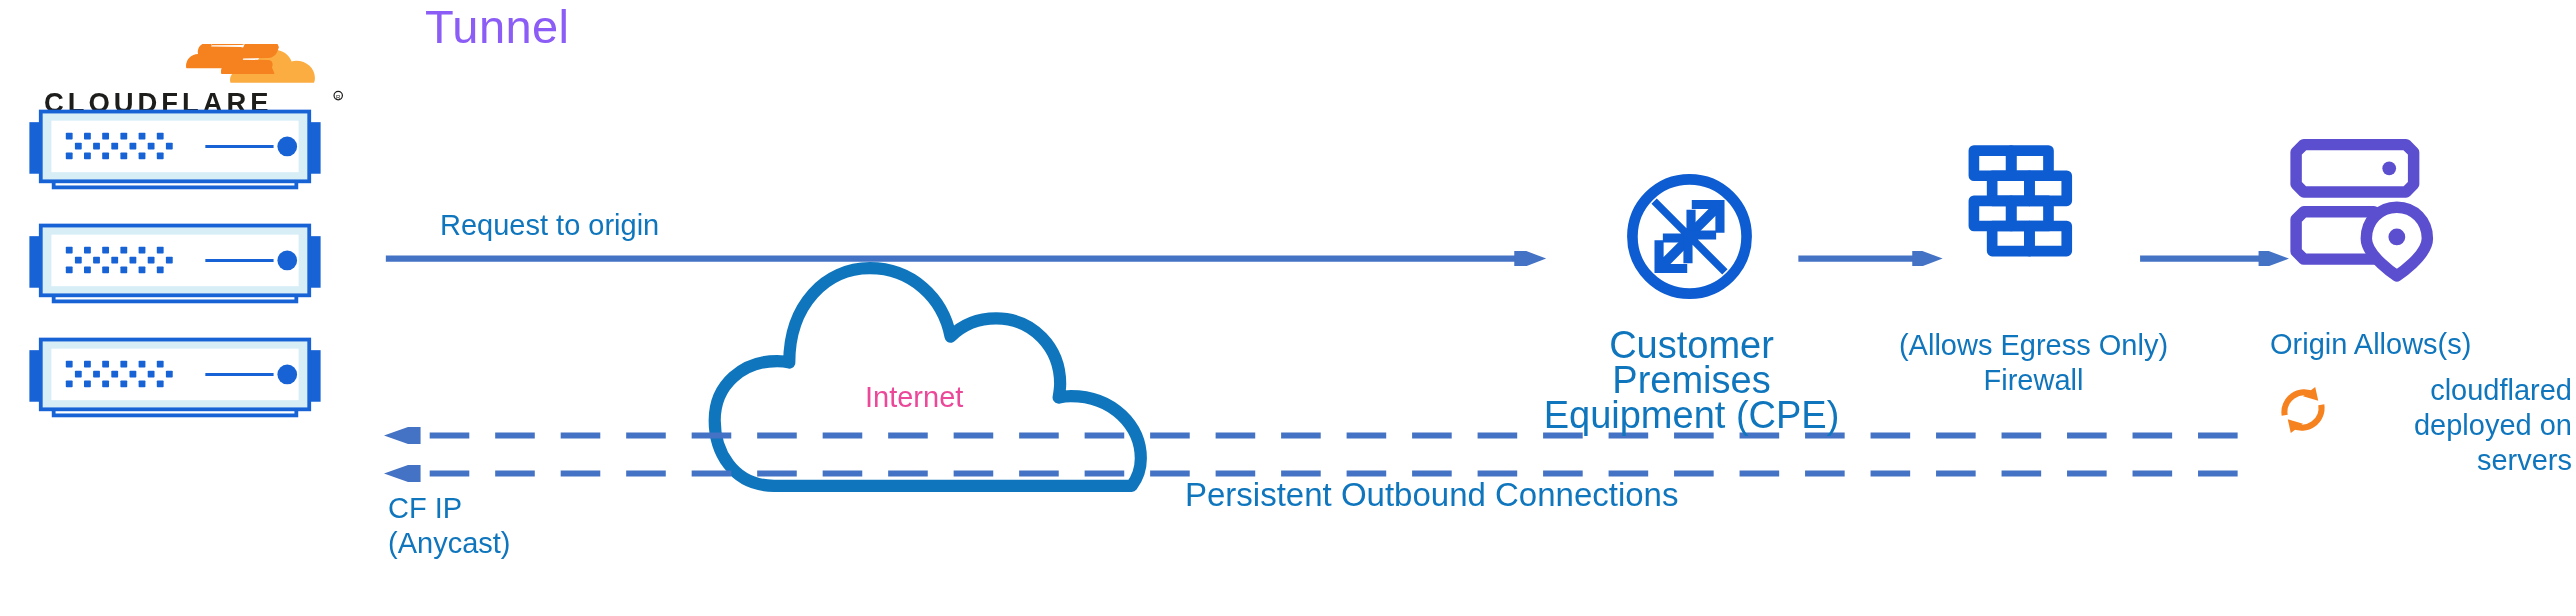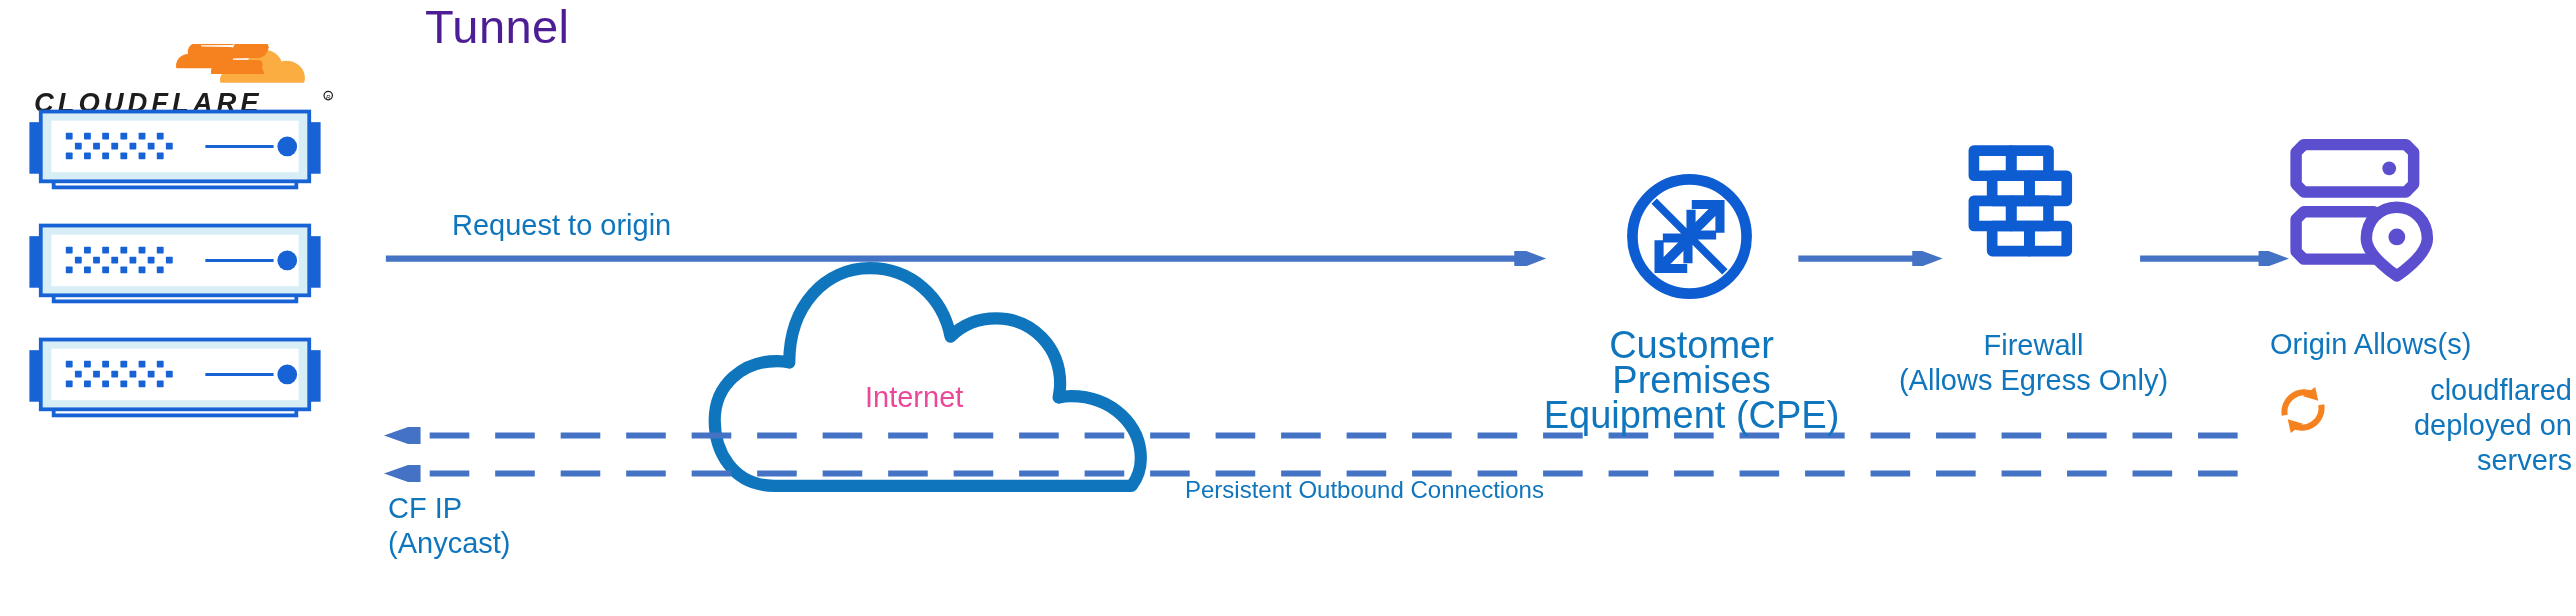--- a/index.html
+++ b/index.html
@@ -6,58 +6,58 @@
   body{
     width:2576px;height:617px;position:relative;overflow:hidden;
     font-family:"Liberation Sans","DejaVu Sans",sans-serif;
     background:#ffffff;
   }
   .abs{position:absolute;}
 
   
   #title{
     left:425px;top:-1.5px;
-    font-size:47px;color:#4c1d95;letter-spacing:0.4px;
+    font-size:47px;color:#8b5cf6;letter-spacing:0.4px;
     white-space:nowrap;
   }
 
   
-  #cf-logo{left:11px;top:44px;width:320px;height:69px;font-style:italic;}
+  #cf-logo{left:21px;top:44px;width:320px;height:69px;}
   #cf-mark{left:161px;top:0px;width:137px;height:47px;}
   #cf-word{left:23px;top:44px;width:305px;height:30.5px;}
 
   
   .server{width:320px;height:91px;}
   #srv1{left:15.2px;top:107px;}
   #srv2{left:15.2px;top:221px;}
   #srv3{left:15.2px;top:335px;}
 
   
   #req-line{left:384px;top:251px;width:1164px;height:15.2px;}
   #req-label{
-    left:452px;top:209px;font-size:29px;color:#0f76bd;white-space:nowrap;
+    left:440px;top:209px;font-size:29px;color:#0f76bd;white-space:nowrap;
   }
 
   
   #cloud{left:701px;top:221px;width:487px;height:274px;}
   #cloud-label{
     left:865px;top:381px;font-size:29px;color:#ec4899;white-space:nowrap;
   }
 
   
   .dash-wrap{height:17px;}
   #dash1{left:384px;top:427px;width:1878px;}
   #dash2{left:384px;top:465px;width:1878px;}
 
   #cfip-label{
     left:388px;top:491px;font-size:29px;color:#0f76bd;
     line-height:35px;white-space:nowrap;
   }
   #persist-label{
-    left:1185px;top:476px;font-size:24px;color:#0f76bd;white-space:nowrap;
+    left:1185px;top:476px;font-size:33px;color:#0f76bd;white-space:nowrap;
   }
 
   
   #cpe-icon{left:1621px;top:168px;width:137px;height:137px;}
   #cpe-label{
     left:1539px;top:328px;width:305px;text-align:center;
     font-size:38px;color:#0f76bd;line-height:35px;
   }
   #arrow-cpe-fw{left:1798px;top:251px;width:145px;height:15.2px;}
 
@@ -291,22 +291,22 @@
 
       <rect x="13" y="76" width="49" height="33"></rect>
       <rect x="62" y="76" width="49" height="33"></rect>
 
       <rect x="37" y="109" width="49" height="33"></rect>
       <rect x="86" y="109" width="49" height="33"></rect>
     </g>
   </svg>
 </div>
 <div class="abs" id="fw-label">
+  <span class="nowrapline">(Allows Egress Only)</span>
   <span class="nowrapline">Firewall</span>
-  <span class="nowrapline">(Allows Egress Only)</span>
 </div>
 
 <div class="abs" id="arrow-fw-origin">
   <svg viewBox="0 0 196 20" width="149" height="15.2" xmlns="http://www.w3.org/2000/svg">
     <line x1="0" y1="10" x2="162" y2="10" stroke="#4472c4" stroke-width="8"></line>
     <polygon points="196,10 156,-5 156,25" fill="#4472c4"></polygon>
   </svg>
 </div>
 
 <div class="abs" id="origin-icon">

